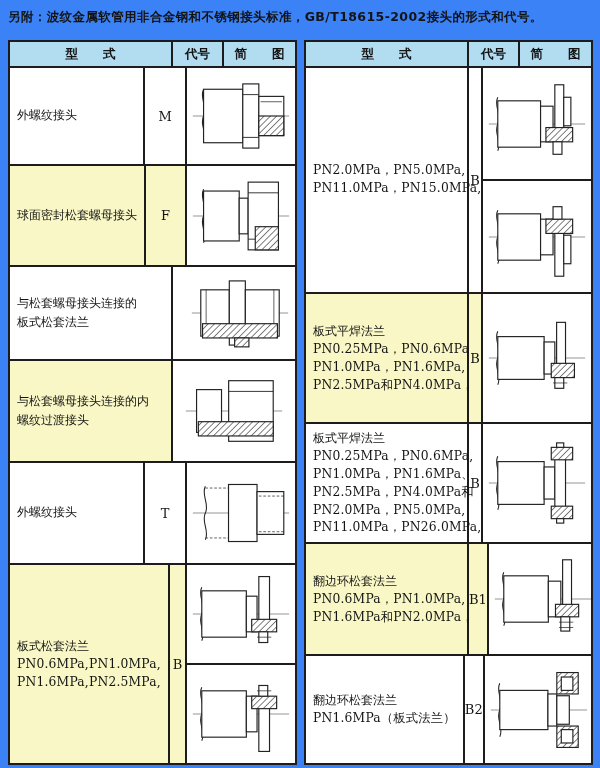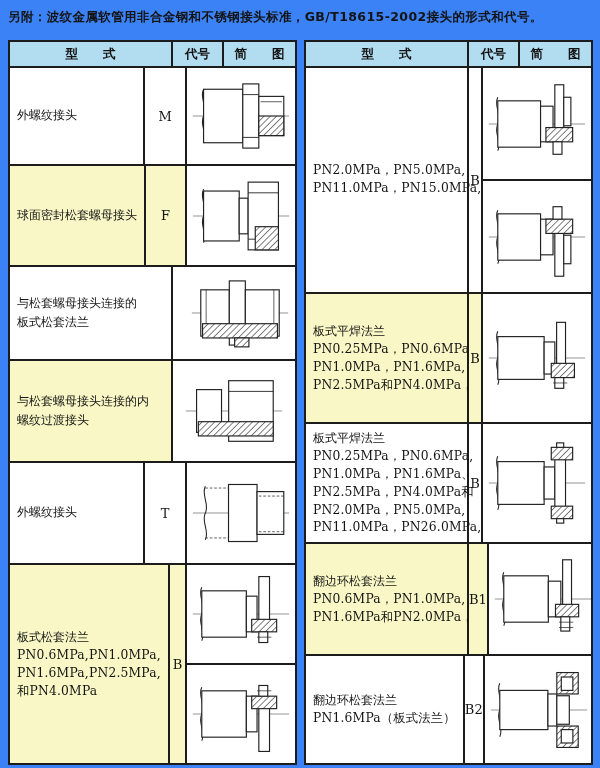--- a/index.html
+++ b/index.html
@@ -184,21 +184,20 @@
               <line x1="76" y1="67" x2="104" y2="67" stroke="#222" stroke-width="0.8" stroke-dasharray="3 2"></line>
             </svg>
           </div>
         </div>
       </div>
       <div class="trow hl last" style="flex: 1 1 auto;">
         <div class="c-type c1">
           <div class="ln">板式松套法兰</div>
           <div class="ln pn">PN0.6MPa,PN1.0MPa,</div>
           <div class="ln pn">PN1.6MPa,PN2.5MPa,</div>
-          <div class="ln pn">和PN4.0MPa</div>
         </div>
         <div class="c-code c2">B</div>
         <div class="c-diag c3">
           <div class="dsub">
             <svg viewBox="0 0 112 92" width="108" height="82">
               <defs>
                 <pattern id="h6" patternUnits="userSpaceOnUse" width="5" height="5" patternTransform="rotate(45)">
                   <rect width="5" height="5" fill="#fff"></rect>
                   <line x1="0" y1="0" x2="0" y2="5" stroke="#333" stroke-width="1.4"></line>
                 </pattern>

